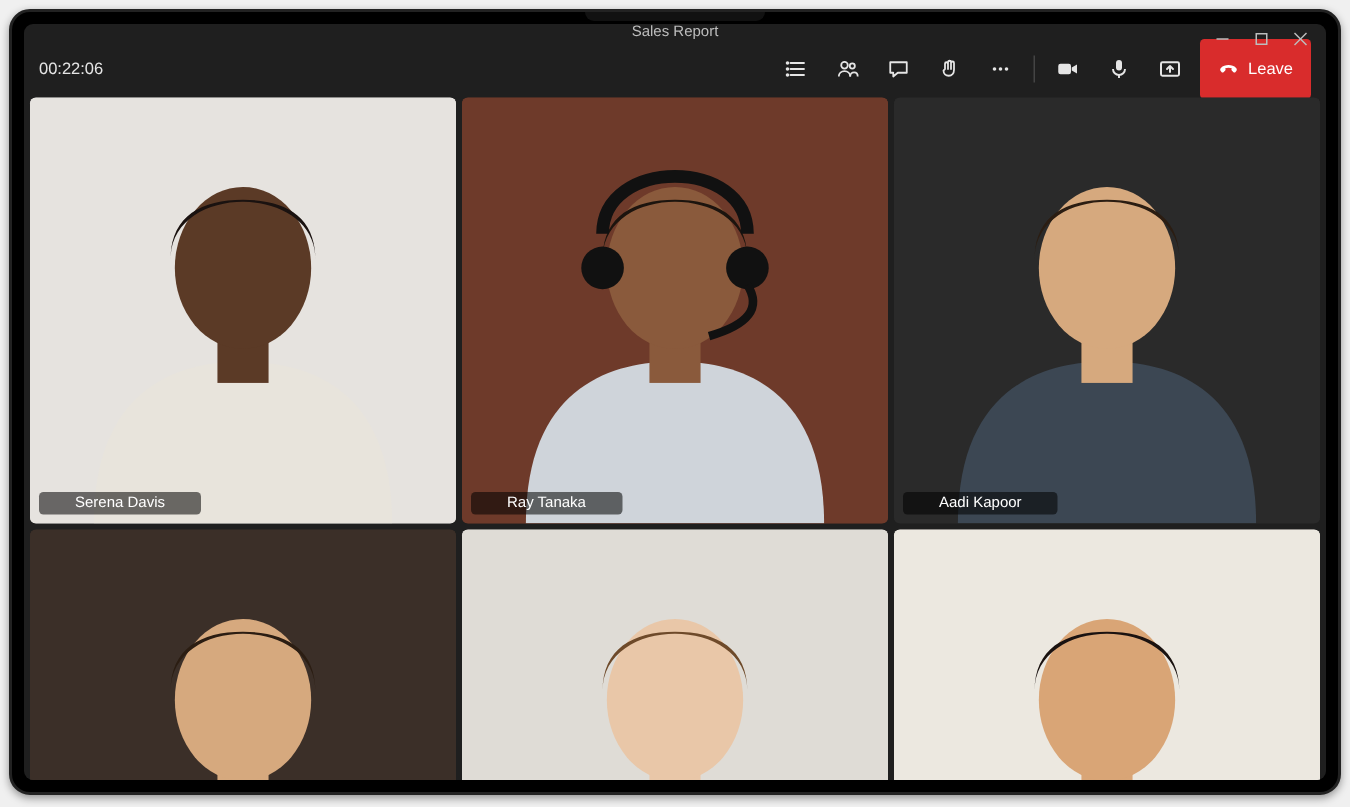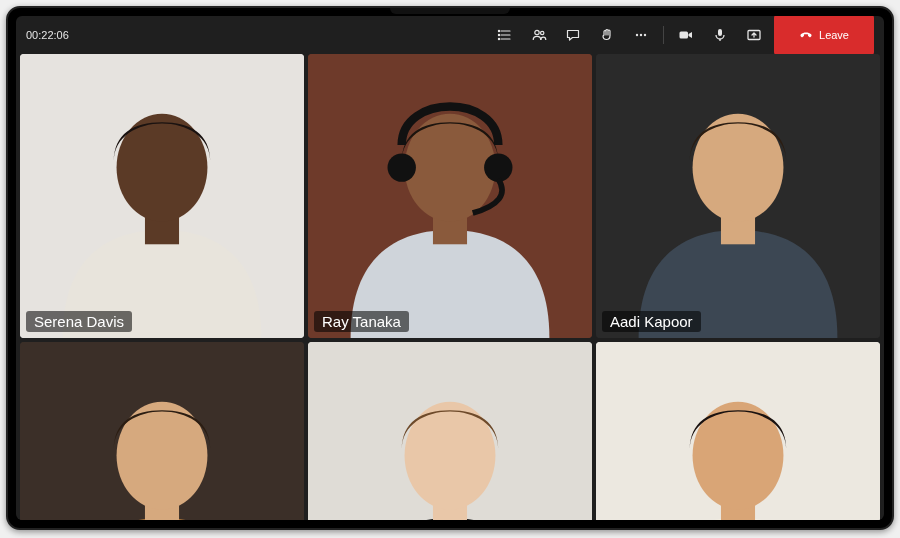--- a/index.html
+++ b/index.html
@@ -31,46 +31,67 @@
     font-size: 11px; gap: 6px;
   }
   .timer { font-size: 11px; color: #e5e5e5; }
   .spacer { flex: 1; }
   .tb-btn {
     width: 28px; height: 28px; display: flex; align-items: center; justify-content: center;
     color: #e5e5e5; border-radius: 3px; cursor: pointer;
   }
   .divider { width: 1px; height: 18px; background: #444; margin: 0 2px; }
   .leave-btn {
-    height: 40px; padding: 0 25px; background: #d92c2c; color: #fff;
+    height: 40px; padding: 0 12px; background: #d92c2c; color: #fff;
     display: flex; align-items: center; gap: 6px; border-radius: 3px; cursor: pointer;
     font-weight: 500;
   }
   .grid {
     flex: 1; display: grid; gap: 4px; padding: 0 4px 4px 4px;
   }
   .tile {
     position: relative; background: #2b2b2b; border-radius: 4px; overflow: hidden;
     display: flex; align-items: center; justify-content: center;
   }
   .avatar-svg { width: 100%; height: 100%; }
   .name-pill {
     position: absolute; left: 6px; bottom: 6px;
-    background: rgba(0,0,0,0.55); color: #fff; font-size: 15px;
-    padding: 2px 8px; border-radius: 3px; white-space: nowrap;
+    background: rgba(0,0,0,0.55); color: #fff; font-size: 10px;
+    padding: 2px 24px; border-radius: 3px; white-space: nowrap;
   }
   svg { display: block; }
 </style>
 </head>
 <body>
 
 <div class="device">
   <div class="notch"></div>
   <div class="screen">
 
+    <div class="titlebar">
+      <span>Sales Report</span>
+      <div class="win-controls">
+        <div class="win-btn">
+          <svg width="10" height="10" viewBox="0 0 10 10">
+              <line x1="1" y1="5" x2="9" y2="5" stroke="currentColor" stroke-width="1"></line>
+            </svg>
+        </div>
+        <div class="win-btn">
+          <svg width="10" height="10" viewBox="0 0 10 10">
+              <rect x="1.5" y="1.5" width="7" height="7" fill="none" stroke="currentColor" stroke-width="1"></rect>
+            </svg>
+        </div>
+        <div class="win-btn close">
+          <svg width="10" height="10" viewBox="0 0 10 10">
+              <line x1="1" y1="1" x2="9" y2="9" stroke="currentColor" stroke-width="1"></line>
+              <line x1="9" y1="1" x2="1" y2="9" stroke="currentColor" stroke-width="1"></line>
+            </svg>
+        </div>
+      </div>
+    </div>
 
     <div class="toolbar">
       <span class="timer">00:22:06</span>
       <div class="spacer"></div>
 
       <div class="tb-btn">
         <svg width="16" height="16" viewBox="0 0 16 16" fill="none" stroke="currentColor" stroke-width="1.2" stroke-linecap="round">
           <line x1="4" y1="4" x2="13" y2="4"></line>
             <circle cx="2" cy="4" r="0.6" fill="currentColor"></circle>
           <line x1="4" y1="8" x2="13" y2="8"></line>

